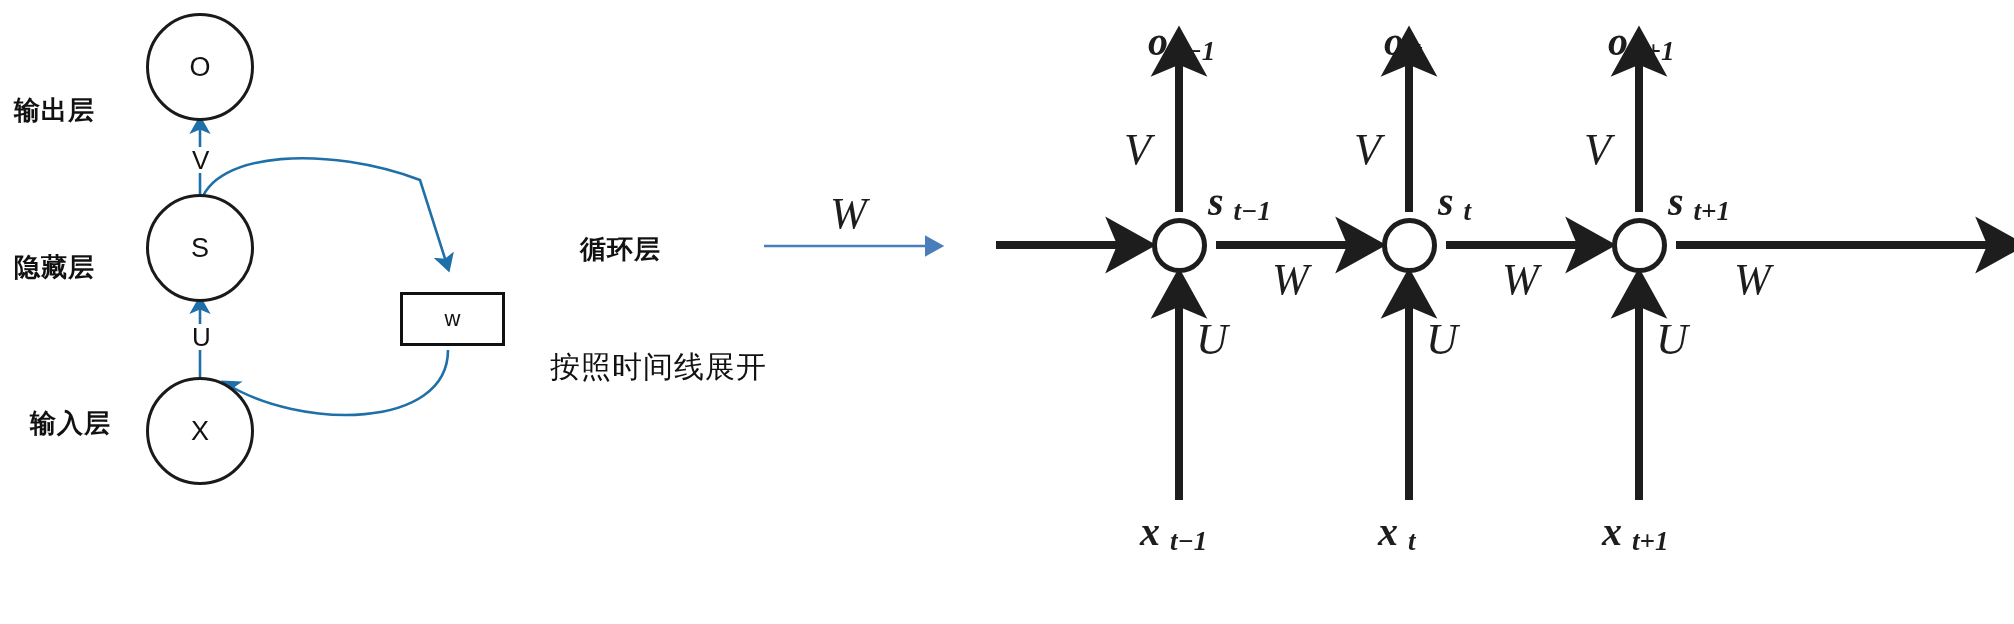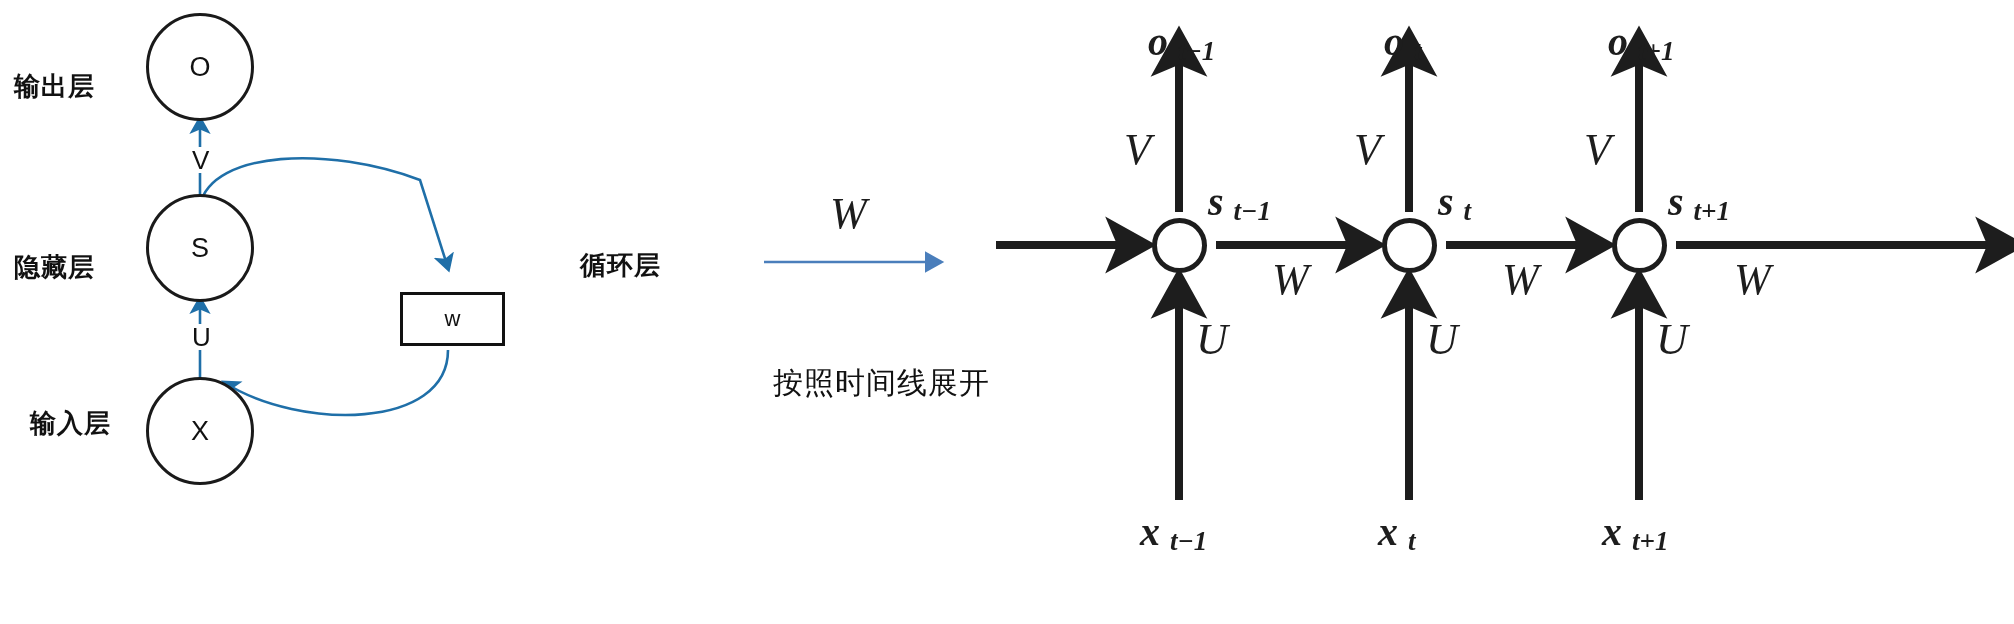--- a/index.html
+++ b/index.html
@@ -114,21 +114,21 @@
   }
   svg { display: block; overflow: visible; }
 </style>
 </head>
 <body>
 
 <div id="root">
 
   <div class="abs" style="left:0; top:0; width:560px; height:624px;">
 
-    <div class="abs cn-label" style="left:14px; top:69px;">输出层</div>
+    <div class="abs cn-label" style="left:14px; top:93px;">输出层</div>
     <div class="abs cn-label" style="left:14px; top:250px;">隐藏层</div>
     <div class="abs cn-label" style="left:30px; top:406px;">输入层</div>
 
     <svg class="abs" width="560" height="624" style="left:0; top:0;">
       <defs>
         <marker id="bluehead" markerWidth="9" markerHeight="9" refX="5.4" refY="4.5" orient="auto" markerUnits="strokeWidth">
           <path d="M0,0.4 L7.2,4.5 L0,8.6 L1.7,4.5 Z" fill="#1f6fa8"></path>
         </marker>
       </defs>
 
@@ -152,34 +152,34 @@
     </div>
 
     <div class="abs edge-label-blue" style="left:188px; top:147px; background:#ffffff; padding:0 4px;">V</div>
     <div class="abs edge-label-blue" style="left:188px; top:324px; background:#ffffff; padding:0 4px;">U</div>
 
     <div class="abs w-box" style="left:400px; top:292px; width:105px; height:54px;">
       <span>w</span>
     </div>
   </div>
 
-  <div class="abs" style="left:560px; top:16px; width:440px; height:524px;">
+  <div class="abs" style="left:560px; top:0; width:440px; height:524px;">
 
     <div class="abs mid-text small" style="left:20px; top:232px;">循环层</div>
 
     <svg class="abs" width="250" height="60" style="left:200px; top:218px;">
       <defs>
         <marker id="midhead" markerWidth="9" markerHeight="9" refX="5" refY="4.5" orient="auto" markerUnits="strokeWidth">
           <path d="M0,0.4 L7.4,4.5 L0,8.6 Z" fill="#4a7ebb"></path>
         </marker>
       </defs>
       <line x1="4" y1="28" x2="178" y2="28" stroke="#4a7ebb" stroke-width="2.6" marker-end="url(#midhead)"></line>
     </svg>
 
-    <div class="abs mid-text" style="left:-10px; top:347px; width:440px; text-align:right;">按照时间线展开</div>
+    <div class="abs mid-text" style="left:-10px; top:347px; width:440px; text-align:left;">按照时间线展开</div>
   </div>
 
   <div class="abs" style="left:1000px; top:0; width:1014px; height:624px;">
 
     <svg class="abs" width="1014" height="624" style="left:0; top:0;">
       <defs>
         <marker id="blkhead" markerWidth="7.5" markerHeight="7.5" refX="4.6" refY="3.75" orient="auto" markerUnits="strokeWidth">
           <path d="M0,0.2 L6.4,3.75 L0,7.3 L1.5,3.75 Z" fill="#1d1d1d"></path>
         </marker>
       </defs>

